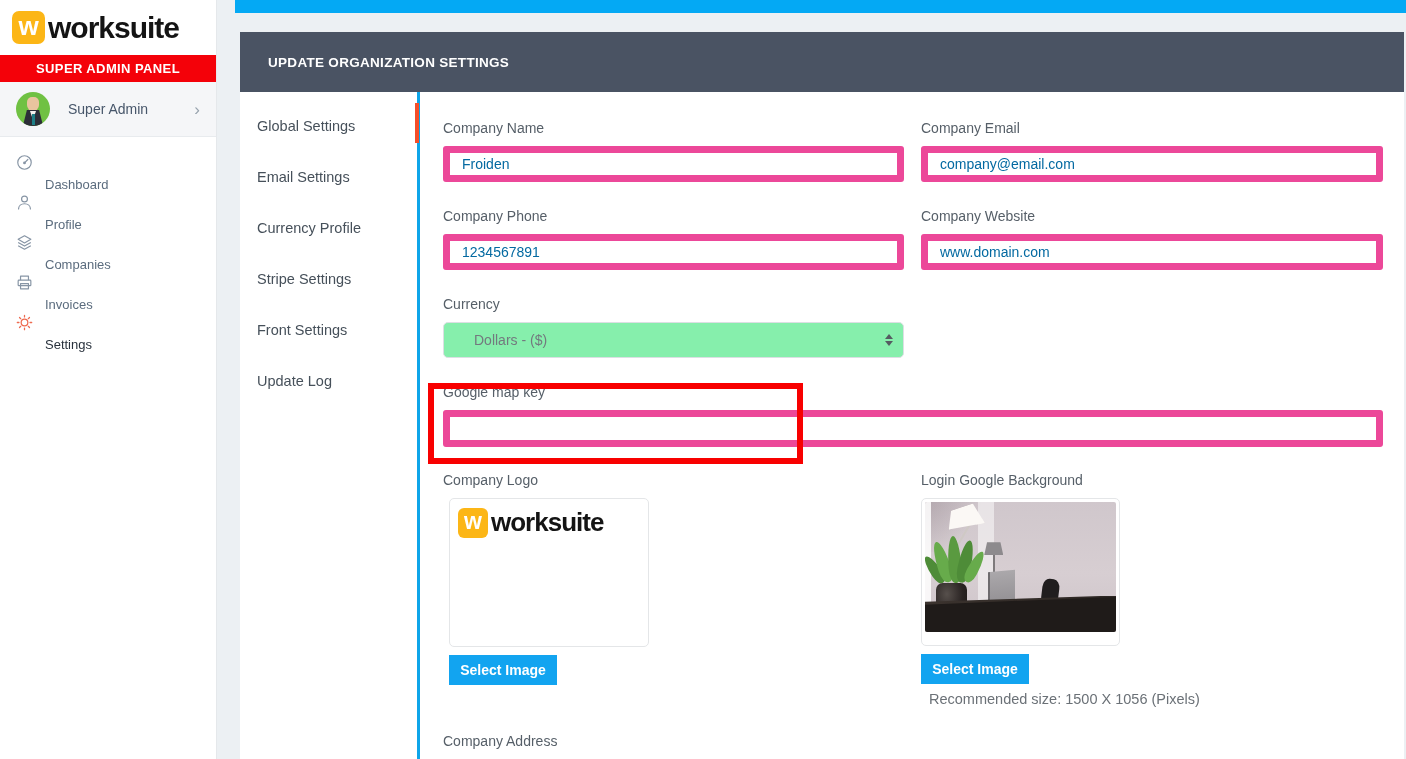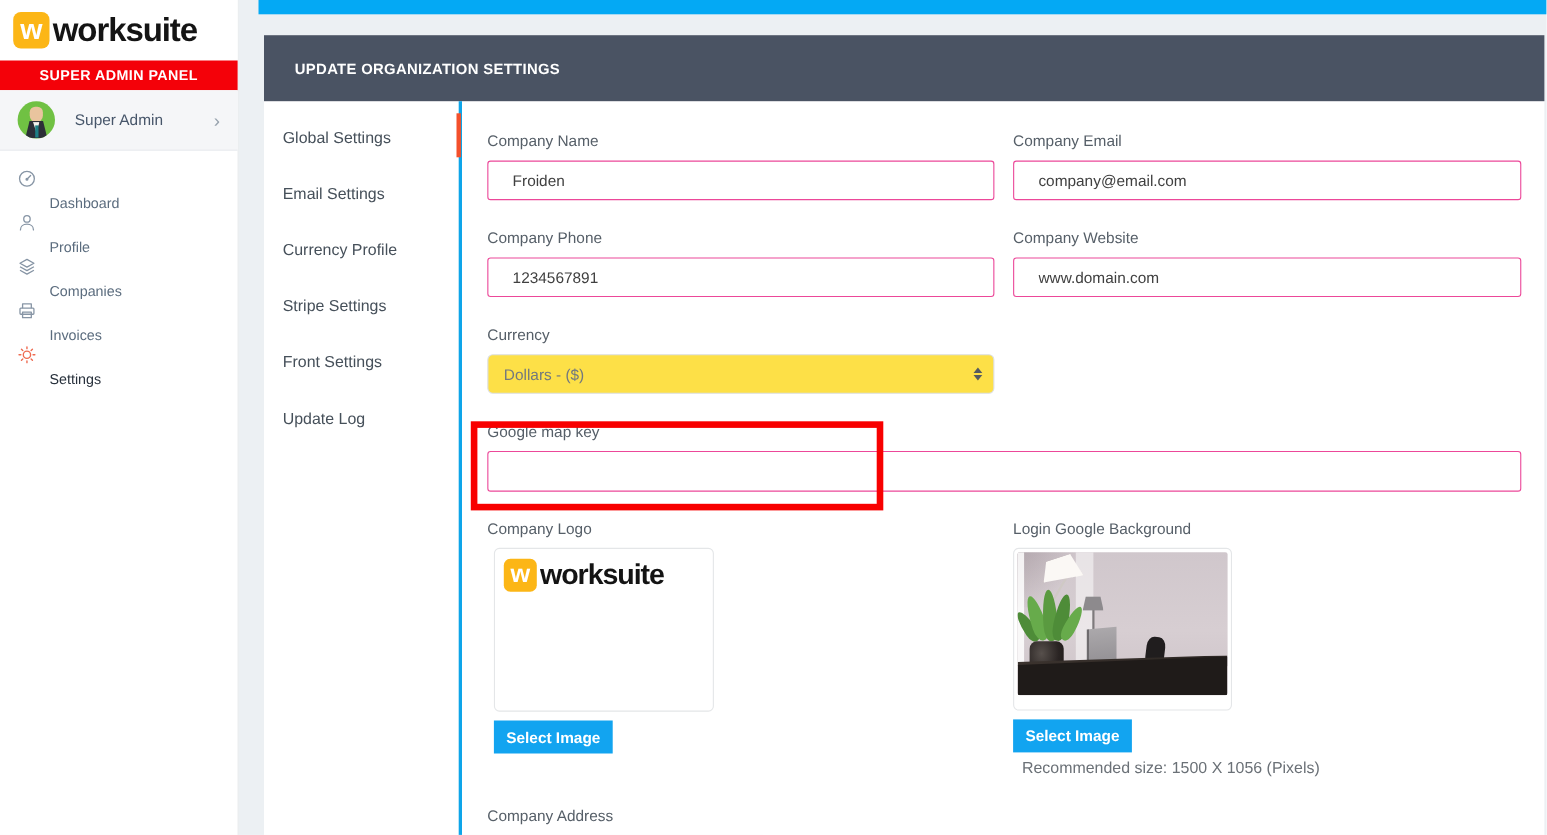--- a/index.html
+++ b/index.html
@@ -40,31 +40,31 @@
   .card-body { position:relative; display:flex; height:667px; }
 
   .tabs { width:180px; border-right:3px solid #0ea5e9; position:relative; flex:0 0 auto; }
   .tab { width:146px; margin:0 0 30px 17px; font-size:14.5px; line-height:21px; color:#46505a; cursor:pointer; }
   .tab:first-child { margin-top:24px; }
   .tab-indicator { position:absolute; right:-2px; top:11px; width:4px; height:40px; background:var(--color-tab_active,#f4502b); }
 
   .form { flex:1; position:relative; }
   .fgroup { position:absolute; }
   .flabel { font-size:14px; color:#565f68; line-height:17px; margin-bottom:9px; display:block; }
-  .finput { width:100%; height:36px; border:1px solid #ec4899; border-radius:3px; padding:0 22px; font-size:14px;
-            color:#404040; background:#fff; font-family:"Liberation Sans",sans-serif; outline:none; }
+  .finput { width:100%; height:36px; border:7px solid #ec4899; border-radius:3px; padding:0 12px; font-size:14px;
+            color:#0369a1; background:#fff; font-family:"Liberation Sans",sans-serif; outline:none; }
   .g-name  { left:23px;  top:28px;  width:461px; }
   .g-email { left:501px; top:28px;  width:462px; }
   .g-phone { left:23px;  top:116px; width:461px; }
   .g-web   { left:501px; top:116px; width:462px; }
   .g-curr  { left:23px;  top:204px; width:461px; }
   .g-map   { left:23px;  top:292px; width:940px; }
   .g-map .finput { height:37px; }
   .select-box { position:relative; height:36px; border:1px solid #dcdfe3; border-radius:5px; display:flex; align-items:center;
-                padding:0 14px; font-size:14px; color:#73797e; cursor:pointer; background:#fde047; }
+                padding:0 30px; font-size:14px; color:#73797e; cursor:pointer; background:#86efac; }
   .select-arrows { position:absolute; right:10px; top:50%; transform:translateY(-50%); display:flex; flex-direction:column; gap:2px; }
   .select-arrows i { width:0; height:0; border-left:4px solid transparent; border-right:4px solid transparent; display:block; }
   .select-arrows i.up { border-bottom:5px solid #555b61; }
   .select-arrows i.dn { border-top:5px solid #555b61; }
 
   .g-logo { left:29px; top:380px; width:260px; }
   .g-bg   { left:501px; top:380px; width:300px; }
   .g-logo .flabel { margin-left:-6px; }
   .thumb-box { width:200px; height:149px; border:1px solid #e4e6e8; border-radius:5px; background:#fff; padding:8px; }
   .mini-logo { display:flex; align-items:center; }

